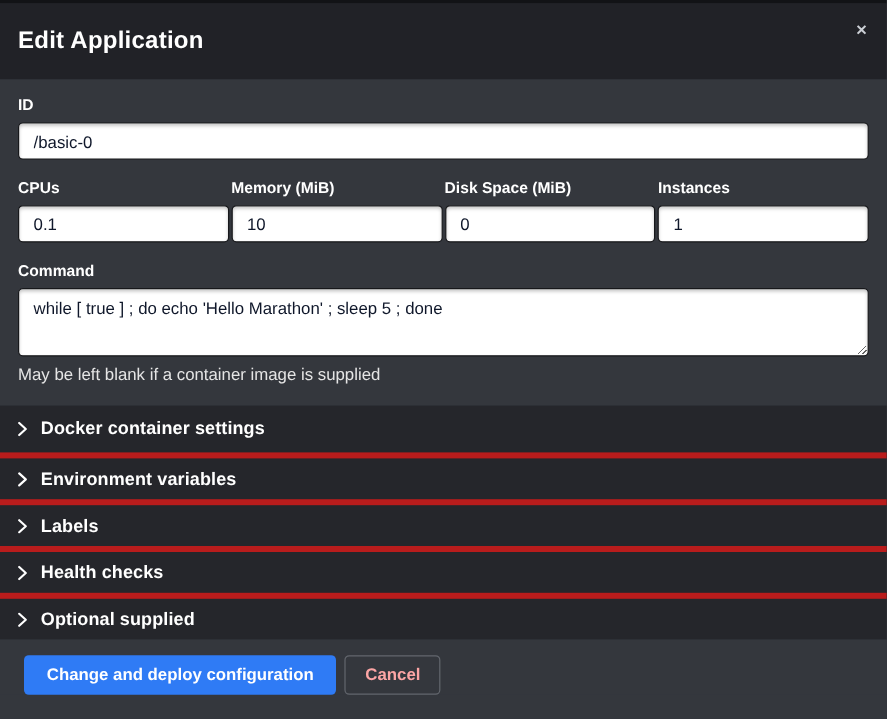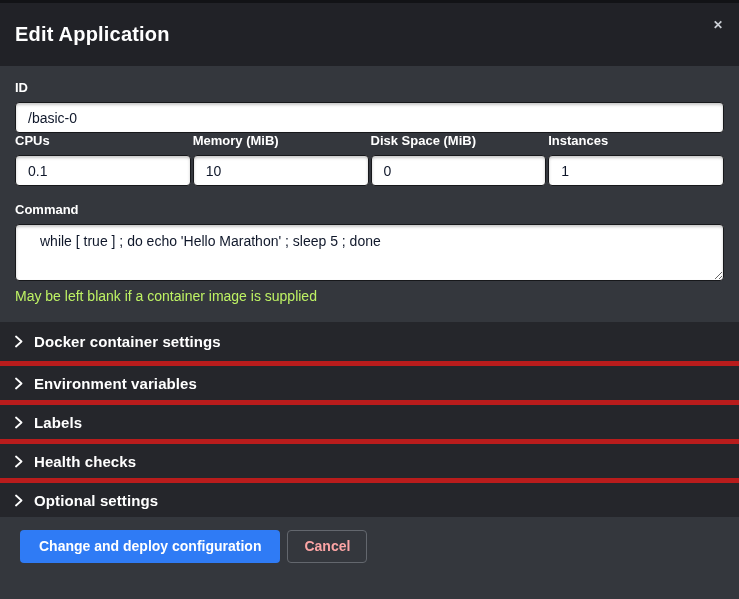--- a/index.html
+++ b/index.html
@@ -46,24 +46,24 @@
     border: 1px solid #17181b;
     border-radius: 4px;
     background: #ffffff;
     box-shadow: inset 0 2px 3px rgba(0,0,0,0.22);
     padding: 0 12px;
     font-family: "Liberation Sans", sans-serif;
     font-size: 14px;
     color: #0f172a;
     outline: none;
   }
-  .field-row { display: grid; grid-template-columns: repeat(4, 1fr); gap: 2px; margin-top: 0; }
+  .field-row { display: grid; grid-template-columns: repeat(4, 1fr); gap: 2px; margin-top: 16px; }
   .command-group { margin-top: 16px; }
-  textarea.text-input { height: 57px; padding: 6px 24px; line-height: 1.45; resize: both; display: block; }
-  .help-text { color: #bef264; font-size: 14px; line-height: 18px; margin-top: 6px; }
+  textarea.text-input { height: 57px; padding: 6px 12px; line-height: 1.45; resize: both; display: block; }
+  .help-text { color: #e5e5e5; font-size: 14px; line-height: 18px; margin-top: 6px; }
 
   
   .accordion { background: #25262b; flex: 0 0 auto; }
   .accordion-row {
     height: 39px;
     display: flex;
     align-items: center;
     padding: 0 15px;
     cursor: pointer;
   }
@@ -167,21 +167,21 @@
       <svg class="chevron" viewBox="0 0 8 13">
         <path d="M1 1.5 L6.5 6.5 L1 11.5" stroke="#ffffff" stroke-width="1.8" fill="none" stroke-linecap="round" stroke-linejoin="round"></path>
       </svg>
       <span class="accordion-label">Health checks</span>
     </div>
 
     <div class="accordion-row">
       <svg class="chevron" viewBox="0 0 8 13">
         <path d="M1 1.5 L6.5 6.5 L1 11.5" stroke="#ffffff" stroke-width="1.8" fill="none" stroke-linecap="round" stroke-linejoin="round"></path>
       </svg>
-      <span class="accordion-label">Optional settings</span>
+      <span class="accordion-label">Optional supplied</span>
     </div>
 
   </div>
 
   <div class="modal-footer">
     <button class="btn btn-primary">Change and deploy configuration</button>
     <button class="btn btn-cancel">Cancel</button>
   </div>
 
 </div>

